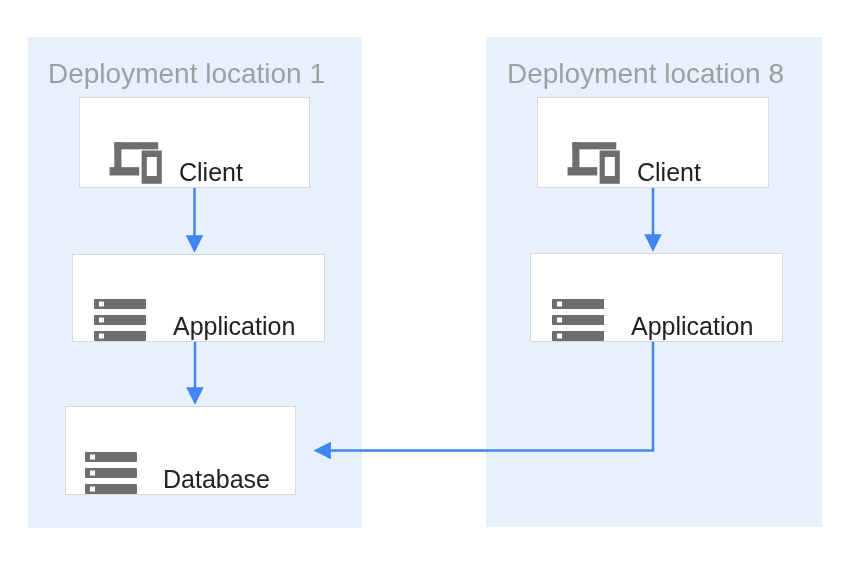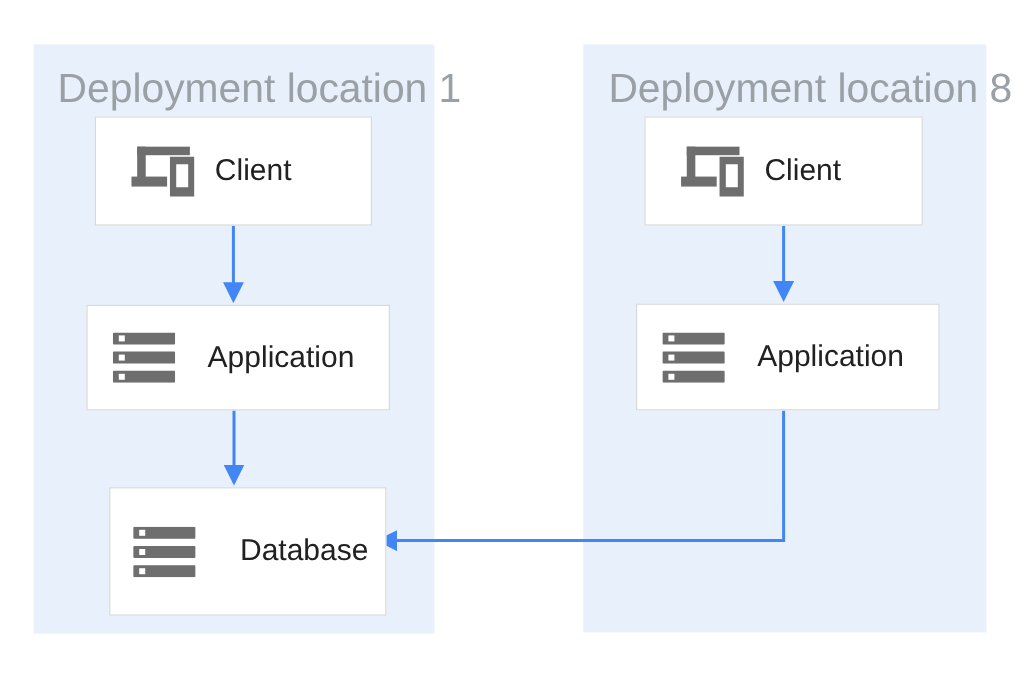--- a/index.html
+++ b/index.html
@@ -12,30 +12,30 @@
     --icon-gray:#6e6e6e;
     --arrow-blue:#4285f4;
   }
   *{box-sizing:border-box;margin:0;padding:0}
   html,body{width:856px;height:574px;background:var(--page-bg);
     font-family:"Liberation Sans","DejaVu Sans",sans-serif;overflow:hidden}
   .canvas{position:relative;width:856px;height:574px;background:var(--page-bg)}
   .panel{position:absolute;background:var(--panel-bg)}
   .panel-1{left:28px;top:37px;width:334px;height:491px}
   .panel-2{left:486px;top:37px;width:336px;height:490px}
-  .panel-label{position:absolute;top:22px;font-size:34px;line-height:30px;
+  .panel-label{position:absolute;top:22px;font-size:28px;line-height:30px;
     color:var(--panel-label);white-space:nowrap}
   .panel-1 .panel-label{left:20px}
   .panel-2 .panel-label{left:21px}
   .node{position:absolute;background:var(--node-bg);
-    border:1px solid var(--node-border);display:flex;align-items:center}
+    border:1px solid var(--node-border);display:flex;align-items:flex-end}
   .node-label{font-size:25px;color:var(--node-label);white-space:nowrap}
   .node-client-1{left:79px;top:97px;width:231px;height:91px;padding-left:26px;gap:16px}
   .node-app-1{left:72px;top:254px;width:253px;height:88px;padding-left:21px;gap:27px}
-  .node-db-1{left:91px;top:406px;width:231px;height:107px;padding-left:19px;gap:37px}
+  .node-db-1{left:65px;top:406px;width:231px;height:89px;padding-left:19px;gap:26px}
   .node-client-2{left:537px;top:97px;width:232px;height:91px;padding-left:26px;gap:16px}
   .node-app-2{left:530px;top:253px;width:253px;height:89px;padding-left:21px;gap:27px}
   .icon{flex:0 0 auto;display:block}
   .arrows{position:absolute;left:0;top:0;pointer-events:none}
 </style>
 </head>
 <body>
 
 <div class="canvas">
 

